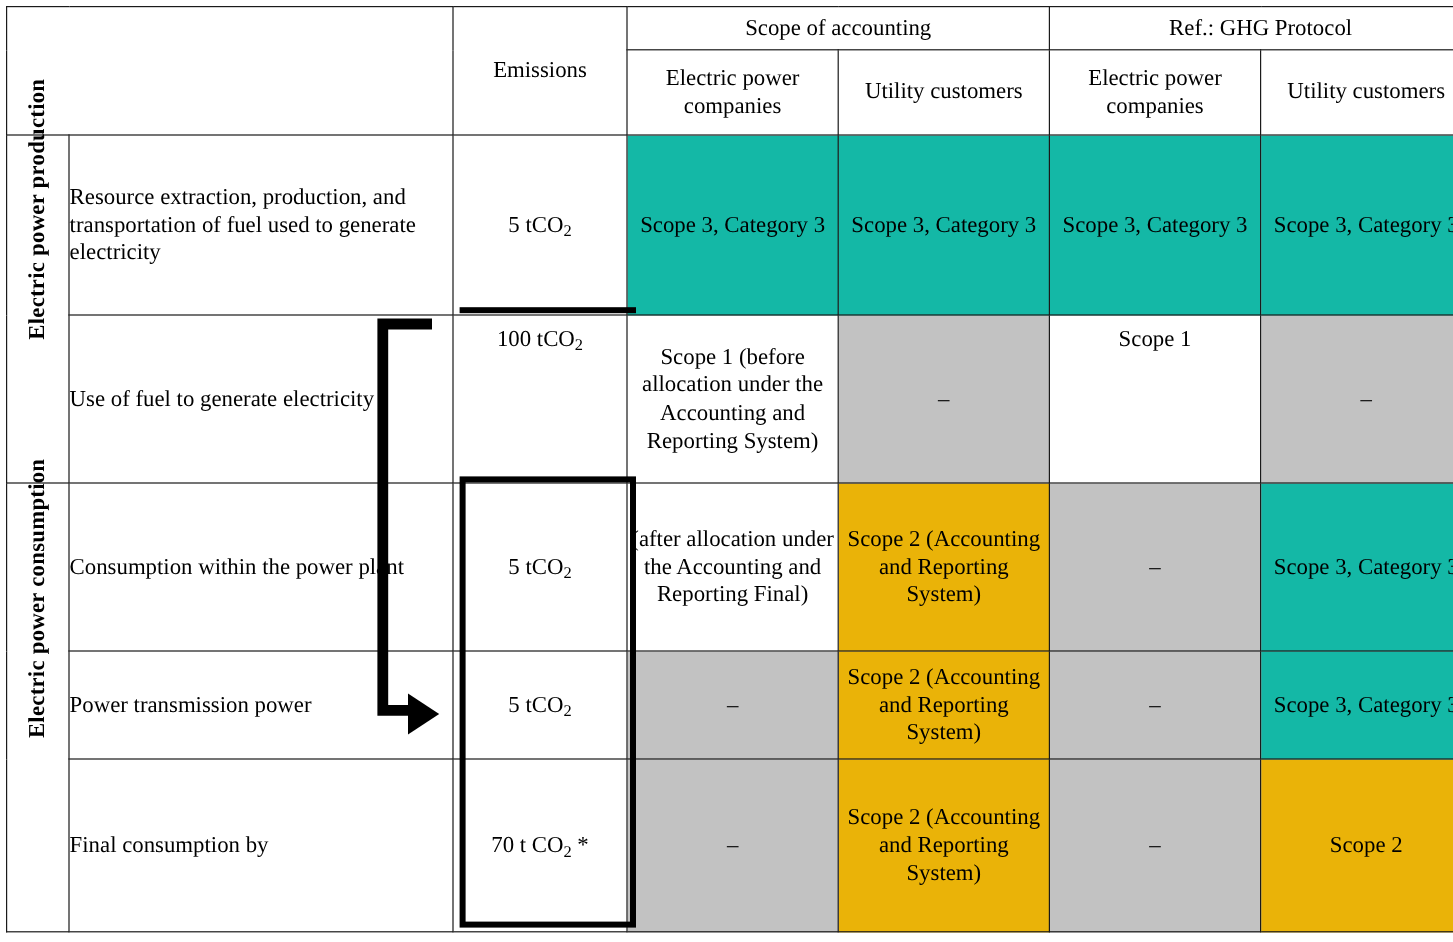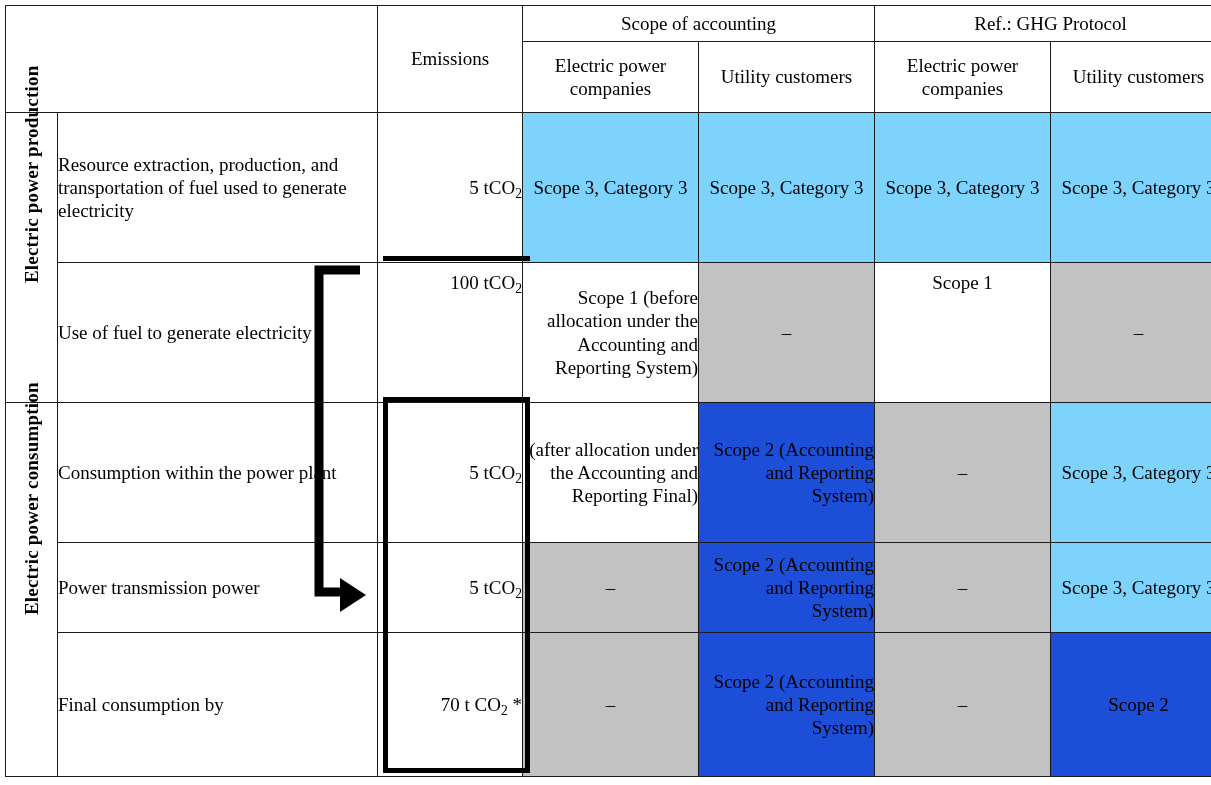--- a/index.html
+++ b/index.html
@@ -76,35 +76,35 @@
   }
 
   
   .desc {
     text-align: left;
     padding: 4px 10px 4px 12px;
     vertical-align: middle;
   }
   .desc-top { vertical-align: top; padding-top: 10px; }
   .emis {
-    text-align: right;
+    text-align: center;
   }
   .cell {
     text-align: center;
     padding: 4px 8px;
   }
   .cell-left {
-    text-align: right;
+    text-align: center;
     padding: 6px 8px 6px 10px;
     vertical-align: top;
   }
 
   
-  .f-green  { background: #7dd3fc; }
-  .f-orange { background: #1d4ed8; }
+  .f-green  { background: #14b8a6; }
+  .f-orange { background: #eab308; }
   .f-gray   { background: #C2C2C2; }
   .f-white  { background: #ffffff; }
 
   
   .hb-top    { border-top-width: 3.5px;    border-top-color:#000; }
   .hb-bottom { border-bottom-width: 3.5px; border-bottom-color:#000; }
   .hb-left   { border-left-width: 3.5px;   border-left-color:#000; }
   .hb-right  { border-right-width: 3.5px;  border-right-color:#000; }
   .dot-bottom { border-bottom: 2.5px dotted #ffffff; }
 

